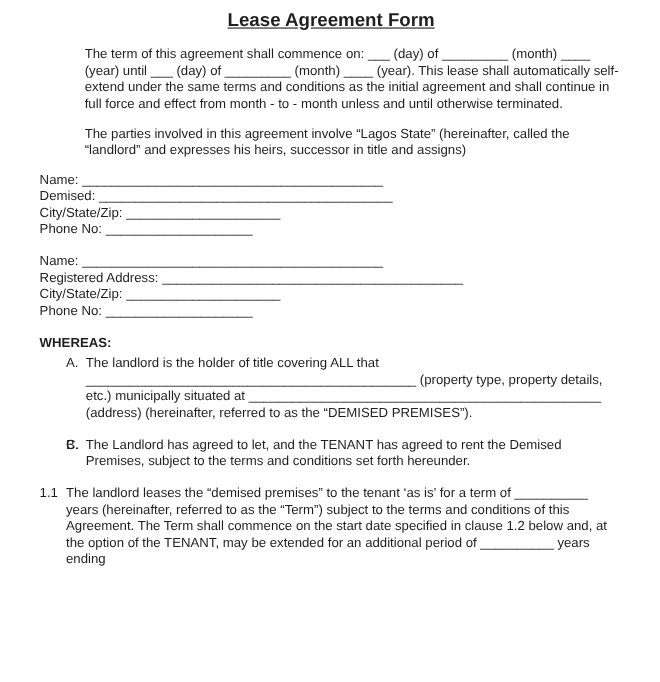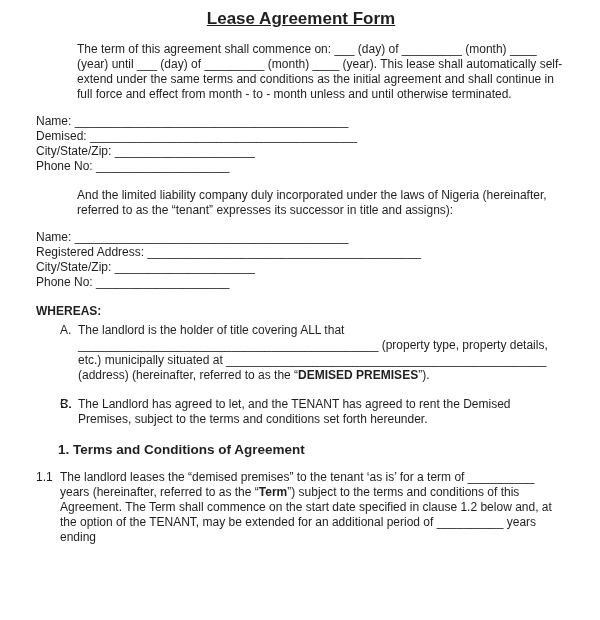--- a/index.html
+++ b/index.html
@@ -36,40 +36,40 @@
   }
   .clause-letter { position: absolute; left: 24px; top: 0; }
   .section-heading {
     font-weight: bold;
     font-size: 13.5px;
     line-height: 17px;
     margin: 8px 0 12px 22px;
   }
   .clause-11 { position: relative; padding-left: 24px; }
   .clause-num { position: absolute; left: 0; top: 0; }
-  .b { font-weight: bold; }
+  .b { font-weight: normal; }
 </style>
 </head>
 <body>
 
 <div class="page">
 
   <div class="title">Lease Agreement Form</div>
 
   <p class="para">The term of this agreement shall commence on: ___ (day) of _________ (month) ____ (year) until ___ (day) of _________ (month) ____ (year). This lease shall automatically self-extend under the same terms and conditions as the initial agreement and shall continue in full force and effect from month - to - month unless and until otherwise terminated.</p>
 
+  <p class="para">The parties involved in this agreement involve “Lagos State” (hereinafter, called the “landlord” and expresses his heirs, successor in title and assigns)</p>
 
   <div class="fields">
     <div class="field-row">Name: _________________________________________</div>
     <div class="field-row">Demised: ________________________________________</div>
     <div class="field-row">City/State/Zip: _____________________</div>
     <div class="field-row">Phone No: ____________________</div>
   </div>
 
-  <p class="para">And the limited liability company duly incorporated under the laws of Nigeria (hereinafter, referred to as the “tenant” expresses its successor in title and assigns):</p>
 
   <div class="fields">
     <div class="field-row">Name: _________________________________________</div>
     <div class="field-row">Registered Address: _________________________________________</div>
     <div class="field-row">City/State/Zip: _____________________</div>
     <div class="field-row">Phone No: ____________________</div>
   </div>
 
   <div class="whereas">WHEREAS:</div>
 
@@ -80,20 +80,19 @@
 
   <div class="clause">
     <span class="clause-letter">B.</span>
   </div>
 
   <div class="clause">
     <span class="clause-letter">C.</span>
     <span>The Landlord has agreed to let, and the TENANT has agreed to rent the Demised Premises, subject to the terms and conditions set forth hereunder.</span>
   </div>
 
-  <div class="section-heading">1. Terms and Conditions of Agreement</div>
 
   <div class="clause-11">
     <span class="clause-num">1.1</span>
     <span>The landlord leases the “demised premises” to the tenant ‘as is’ for a term of __________ years (hereinafter, referred to as the “</span><span class="b">Term</span><span>”) subject to the terms and conditions of this Agreement. The Term shall commence on the start date specified in clause 1.2 below and, at the option of the TENANT, may be extended for an additional period of __________ years ending</span>
   </div>
 
 </div>
 
 </body></html>

